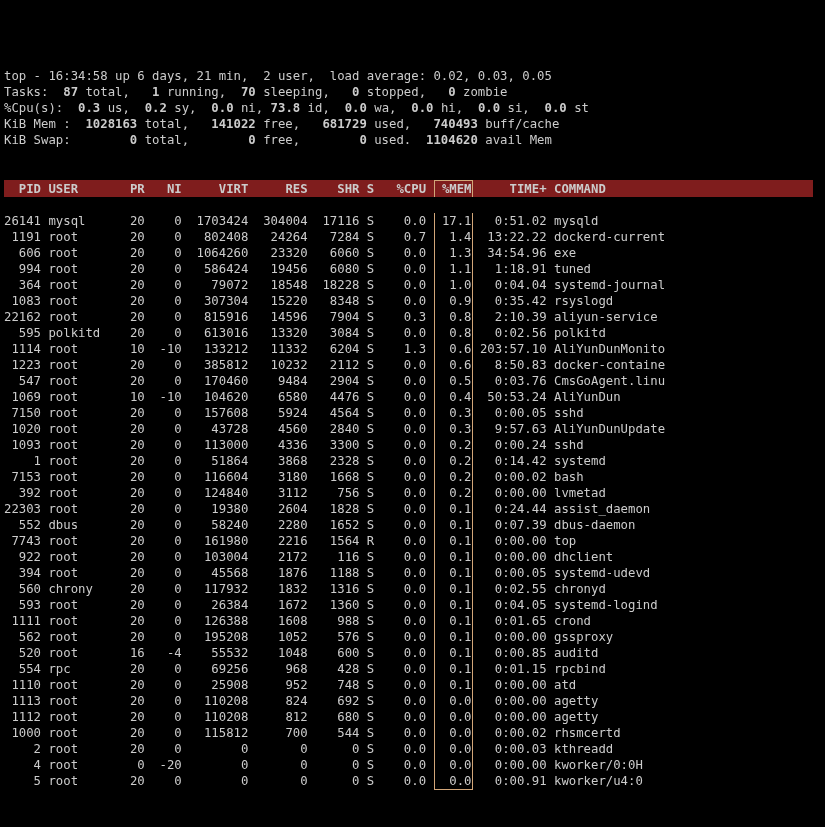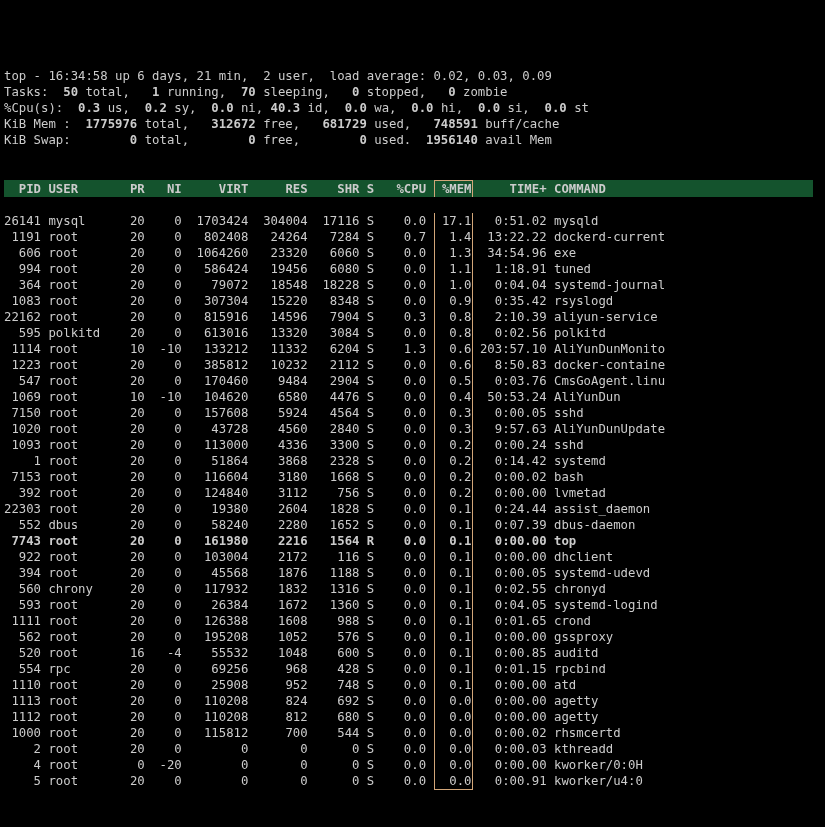--- a/index.html
+++ b/index.html
@@ -8,49 +8,49 @@
       background: #000;
       color: #ccc;
       font-family: "DejaVu Sans Mono", "Liberation Mono", Consolas, monospace;
       font-size: 12.3px;
       line-height: 16px;
       white-space: pre;
       width: 817px;
       box-sizing: border-box;
     }
     .hdr .b { font-weight: bold; }
-    .colhead { background: #14532d; color: #ccc; font-weight: bold; }
+    .colhead { background: #7f1d1d; color: #ccc; font-weight: bold; }
     .row .c { display: inline-block; }
     .row .pid  { text-align: right; }
     .row .user { text-align: left; }
     .row .pr   { text-align: right; }
     .row .ni   { text-align: right; }
     .row .virt { text-align: right; }
     .row .res  { text-align: right; }
     .row .shr  { text-align: right; }
     .row .s    { text-align: left; }
     .row .cpu  { text-align: right; }
     .row .mem  { text-align: right; }
     .row .time { text-align: right; }
     .row .cmd  { text-align: left; }
-    .row.self { font-weight: bold; }
+    .row.self { font-weight: normal; }
     
     .memhi { border-left: 1px solid #d2a679; border-right: 1px solid #d2a679; }
     .memtop { border-top: 1px solid #d2a679; }
     .membtm { border-bottom: 1px solid #d2a679; }
   </style>
 </head>
 <body>
 
 
 
-<div class="hdr">top - <span>16:34:58</span> up <span>6 days, 21 min</span>,  <span>2 user</span>,  load average: <span>0.02, 0.03, 0.09</span>
-Tasks:  <span class="b">50</span> total,   <span class="b">1</span> running,  <span class="b">70</span> sleeping,   <span class="b">0</span> stopped,   <span class="b">0</span> zombie
-%Cpu(s):  <span class="b">0.3</span> us,  <span class="b">0.2</span> sy,  <span class="b">0.0</span> ni, <span class="b">40.3</span> id,  <span class="b">0.0</span> wa,  <span class="b">0.0</span> hi,  <span class="b">0.0</span> si,  <span class="b">0.0</span> st
-KiB Mem :  <span class="b">1775976</span> total,   <span class="b">312672</span> free,   <span class="b">681729</span> used,   <span class="b">748591</span> buff/cache
-KiB Swap:        <span class="b">0</span> total,        <span class="b">0</span> free,        <span class="b">0</span> used.  <span class="b">1956140</span> avail Mem
+<div class="hdr">top - <span>16:34:58</span> up <span>6 days, 21 min</span>,  <span>2 user</span>,  load average: <span>0.02, 0.03, 0.05</span>
+Tasks:  <span class="b">87</span> total,   <span class="b">1</span> running,  <span class="b">70</span> sleeping,   <span class="b">0</span> stopped,   <span class="b">0</span> zombie
+%Cpu(s):  <span class="b">0.3</span> us,  <span class="b">0.2</span> sy,  <span class="b">0.0</span> ni, <span class="b">73.8</span> id,  <span class="b">0.0</span> wa,  <span class="b">0.0</span> hi,  <span class="b">0.0</span> si,  <span class="b">0.0</span> st
+KiB Mem :  <span class="b">1028163</span> total,   <span class="b">141022</span> free,   <span class="b">681729</span> used,   <span class="b">740493</span> buff/cache
+KiB Swap:        <span class="b">0</span> total,        <span class="b">0</span> free,        <span class="b">0</span> used.  <span class="b">1104620</span> avail Mem
 
 </div>
 <div id="colhead" class="colhead row"><span class="c pid">  PID</span> <span class="c user">USER     </span> <span class="c pr"> PR</span> <span class="c ni">  NI</span> <span class="c virt">    VIRT</span> <span class="c res">    RES</span> <span class="c shr">   SHR</span> <span class="c s">S </span> <span class="c cpu"> %CPU</span> <span class="c mem memhi memtop"> %MEM</span> <span class="c time">    TIME+</span> <span class="c cmd">COMMAND             </span></div>
 <div id="rows"><div class="row"><span class="c pid">26141</span> <span class="c user">mysql    </span> <span class="c pr"> 20</span> <span class="c ni">   0</span> <span class="c virt"> 1703424</span> <span class="c res"> 304004</span> <span class="c shr"> 17116</span> <span class="c s">S </span> <span class="c cpu">  0.0</span> <span class="c mem memhi"> 17.1</span> <span class="c time">  0:51.02</span> <span class="c cmd">mysqld              </span></div><div class="row"><span class="c pid"> 1191</span> <span class="c user">root     </span> <span class="c pr"> 20</span> <span class="c ni">   0</span> <span class="c virt">  802408</span> <span class="c res">  24264</span> <span class="c shr">  7284</span> <span class="c s">S </span> <span class="c cpu">  0.7</span> <span class="c mem memhi">  1.4</span> <span class="c time"> 13:22.22</span> <span class="c cmd">dockerd-current     </span></div><div class="row"><span class="c pid">  606</span> <span class="c user">root     </span> <span class="c pr"> 20</span> <span class="c ni">   0</span> <span class="c virt"> 1064260</span> <span class="c res">  23320</span> <span class="c shr">  6060</span> <span class="c s">S </span> <span class="c cpu">  0.0</span> <span class="c mem memhi">  1.3</span> <span class="c time"> 34:54.96</span> <span class="c cmd">exe                 </span></div><div class="row"><span class="c pid">  994</span> <span class="c user">root     </span> <span class="c pr"> 20</span> <span class="c ni">   0</span> <span class="c virt">  586424</span> <span class="c res">  19456</span> <span class="c shr">  6080</span> <span class="c s">S </span> <span class="c cpu">  0.0</span> <span class="c mem memhi">  1.1</span> <span class="c time">  1:18.91</span> <span class="c cmd">tuned               </span></div><div class="row"><span class="c pid">  364</span> <span class="c user">root     </span> <span class="c pr"> 20</span> <span class="c ni">   0</span> <span class="c virt">   79072</span> <span class="c res">  18548</span> <span class="c shr"> 18228</span> <span class="c s">S </span> <span class="c cpu">  0.0</span> <span class="c mem memhi">  1.0</span> <span class="c time">  0:04.04</span> <span class="c cmd">systemd-journal     </span></div><div class="row"><span class="c pid"> 1083</span> <span class="c user">root     </span> <span class="c pr"> 20</span> <span class="c ni">   0</span> <span class="c virt">  307304</span> <span class="c res">  15220</span> <span class="c shr">  8348</span> <span class="c s">S </span> <span class="c cpu">  0.0</span> <span class="c mem memhi">  0.9</span> <span class="c time">  0:35.42</span> <span class="c cmd">rsyslogd            </span></div><div class="row"><span class="c pid">22162</span> <span class="c user">root     </span> <span class="c pr"> 20</span> <span class="c ni">   0</span> <span class="c virt">  815916</span> <span class="c res">  14596</span> <span class="c shr">  7904</span> <span class="c s">S </span> <span class="c cpu">  0.3</span> <span class="c mem memhi">  0.8</span> <span class="c time">  2:10.39</span> <span class="c cmd">aliyun-service      </span></div><div class="row"><span class="c pid">  595</span> <span class="c user">polkitd  </span> <span class="c pr"> 20</span> <span class="c ni">   0</span> <span class="c virt">  613016</span> <span class="c res">  13320</span> <span class="c shr">  3084</span> <span class="c s">S </span> <span class="c cpu">  0.0</span> <span class="c mem memhi">  0.8</span> <span class="c time">  0:02.56</span> <span class="c cmd">polkitd             </span></div><div class="row"><span class="c pid"> 1114</span> <span class="c user">root     </span> <span class="c pr"> 10</span> <span class="c ni"> -10</span> <span class="c virt">  133212</span> <span class="c res">  11332</span> <span class="c shr">  6204</span> <span class="c s">S </span> <span class="c cpu">  1.3</span> <span class="c mem memhi">  0.6</span> <span class="c time">203:57.10</span> <span class="c cmd">AliYunDunMonito     </span></div><div class="row"><span class="c pid"> 1223</span> <span class="c user">root     </span> <span class="c pr"> 20</span> <span class="c ni">   0</span> <span class="c virt">  385812</span> <span class="c res">  10232</span> <span class="c shr">  2112</span> <span class="c s">S </span> <span class="c cpu">  0.0</span> <span class="c mem memhi">  0.6</span> <span class="c time">  8:50.83</span> <span class="c cmd">docker-containe     </span></div><div class="row"><span class="c pid">  547</span> <span class="c user">root     </span> <span class="c pr"> 20</span> <span class="c ni">   0</span> <span class="c virt">  170460</span> <span class="c res">   9484</span> <span class="c shr">  2904</span> <span class="c s">S </span> <span class="c cpu">  0.0</span> <span class="c mem memhi">  0.5</span> <span class="c time">  0:03.76</span> <span class="c cmd">CmsGoAgent.linu     </span></div><div class="row"><span class="c pid"> 1069</span> <span class="c user">root     </span> <span class="c pr"> 10</span> <span class="c ni"> -10</span> <span class="c virt">  104620</span> <span class="c res">   6580</span> <span class="c shr">  4476</span> <span class="c s">S </span> <span class="c cpu">  0.0</span> <span class="c mem memhi">  0.4</span> <span class="c time"> 50:53.24</span> <span class="c cmd">AliYunDun           </span></div><div class="row"><span class="c pid"> 7150</span> <span class="c user">root     </span> <span class="c pr"> 20</span> <span class="c ni">   0</span> <span class="c virt">  157608</span> <span class="c res">   5924</span> <span class="c shr">  4564</span> <span class="c s">S </span> <span class="c cpu">  0.0</span> <span class="c mem memhi">  0.3</span> <span class="c time">  0:00.05</span> <span class="c cmd">sshd                </span></div><div class="row"><span class="c pid"> 1020</span> <span class="c user">root     </span> <span class="c pr"> 20</span> <span class="c ni">   0</span> <span class="c virt">   43728</span> <span class="c res">   4560</span> <span class="c shr">  2840</span> <span class="c s">S </span> <span class="c cpu">  0.0</span> <span class="c mem memhi">  0.3</span> <span class="c time">  9:57.63</span> <span class="c cmd">AliYunDunUpdate     </span></div><div class="row"><span class="c pid"> 1093</span> <span class="c user">root     </span> <span class="c pr"> 20</span> <span class="c ni">   0</span> <span class="c virt">  113000</span> <span class="c res">   4336</span> <span class="c shr">  3300</span> <span class="c s">S </span> <span class="c cpu">  0.0</span> <span class="c mem memhi">  0.2</span> <span class="c time">  0:00.24</span> <span class="c cmd">sshd                </span></div><div class="row"><span class="c pid">    1</span> <span class="c user">root     </span> <span class="c pr"> 20</span> <span class="c ni">   0</span> <span class="c virt">   51864</span> <span class="c res">   3868</span> <span class="c shr">  2328</span> <span class="c s">S </span> <span class="c cpu">  0.0</span> <span class="c mem memhi">  0.2</span> <span class="c time">  0:14.42</span> <span class="c cmd">systemd             </span></div><div class="row"><span class="c pid"> 7153</span> <span class="c user">root     </span> <span class="c pr"> 20</span> <span class="c ni">   0</span> <span class="c virt">  116604</span> <span class="c res">   3180</span> <span class="c shr">  1668</span> <span class="c s">S </span> <span class="c cpu">  0.0</span> <span class="c mem memhi">  0.2</span> <span class="c time">  0:00.02</span> <span class="c cmd">bash                </span></div><div class="row"><span class="c pid">  392</span> <span class="c user">root     </span> <span class="c pr"> 20</span> <span class="c ni">   0</span> <span class="c virt">  124840</span> <span class="c res">   3112</span> <span class="c shr">   756</span> <span class="c s">S </span> <span class="c cpu">  0.0</span> <span class="c mem memhi">  0.2</span> <span class="c time">  0:00.00</span> <span class="c cmd">lvmetad             </span></div><div class="row"><span class="c pid">22303</span> <span class="c user">root     </span> <span class="c pr"> 20</span> <span class="c ni">   0</span> <span class="c virt">   19380</span> <span class="c res">   2604</span> <span class="c shr">  1828</span> <span class="c s">S </span> <span class="c cpu">  0.0</span> <span class="c mem memhi">  0.1</span> <span class="c time">  0:24.44</span> <span class="c cmd">assist_daemon       </span></div><div class="row"><span class="c pid">  552</span> <span class="c user">dbus     </span> <span class="c pr"> 20</span> <span class="c ni">   0</span> <span class="c virt">   58240</span> <span class="c res">   2280</span> <span class="c shr">  1652</span> <span class="c s">S </span> <span class="c cpu">  0.0</span> <span class="c mem memhi">  0.1</span> <span class="c time">  0:07.39</span> <span class="c cmd">dbus-daemon         </span></div><div class="row self"><span class="c pid"> 7743</span> <span class="c user">root     </span> <span class="c pr"> 20</span> <span class="c ni">   0</span> <span class="c virt">  161980</span> <span class="c res">   2216</span> <span class="c shr">  1564</span> <span class="c s">R </span> <span class="c cpu">  0.0</span> <span class="c mem memhi">  0.1</span> <span class="c time">  0:00.00</span> <span class="c cmd">top                 </span></div><div class="row"><span class="c pid">  922</span> <span class="c user">root     </span> <span class="c pr"> 20</span> <span class="c ni">   0</span> <span class="c virt">  103004</span> <span class="c res">   2172</span> <span class="c shr">   116</span> <span class="c s">S </span> <span class="c cpu">  0.0</span> <span class="c mem memhi">  0.1</span> <span class="c time">  0:00.00</span> <span class="c cmd">dhclient            </span></div><div class="row"><span class="c pid">  394</span> <span class="c user">root     </span> <span class="c pr"> 20</span> <span class="c ni">   0</span> <span class="c virt">   45568</span> <span class="c res">   1876</span> <span class="c shr">  1188</span> <span class="c s">S </span> <span class="c cpu">  0.0</span> <span class="c mem memhi">  0.1</span> <span class="c time">  0:00.05</span> <span class="c cmd">systemd-udevd       </span></div><div class="row"><span class="c pid">  560</span> <span class="c user">chrony   </span> <span class="c pr"> 20</span> <span class="c ni">   0</span> <span class="c virt">  117932</span> <span class="c res">   1832</span> <span class="c shr">  1316</span> <span class="c s">S </span> <span class="c cpu">  0.0</span> <span class="c mem memhi">  0.1</span> <span class="c time">  0:02.55</span> <span class="c cmd">chronyd             </span></div><div class="row"><span class="c pid">  593</span> <span class="c user">root     </span> <span class="c pr"> 20</span> <span class="c ni">   0</span> <span class="c virt">   26384</span> <span class="c res">   1672</span> <span class="c shr">  1360</span> <span class="c s">S </span> <span class="c cpu">  0.0</span> <span class="c mem memhi">  0.1</span> <span class="c time">  0:04.05</span> <span class="c cmd">systemd-logind      </span></div><div class="row"><span class="c pid"> 1111</span> <span class="c user">root     </span> <span class="c pr"> 20</span> <span class="c ni">   0</span> <span class="c virt">  126388</span> <span class="c res">   1608</span> <span class="c shr">   988</span> <span class="c s">S </span> <span class="c cpu">  0.0</span> <span class="c mem memhi">  0.1</span> <span class="c time">  0:01.65</span> <span class="c cmd">crond               </span></div><div class="row"><span class="c pid">  562</span> <span class="c user">root     </span> <span class="c pr"> 20</span> <span class="c ni">   0</span> <span class="c virt">  195208</span> <span class="c res">   1052</span> <span class="c shr">   576</span> <span class="c s">S </span> <span class="c cpu">  0.0</span> <span class="c mem memhi">  0.1</span> <span class="c time">  0:00.00</span> <span class="c cmd">gssproxy            </span></div><div class="row"><span class="c pid">  520</span> <span class="c user">root     </span> <span class="c pr"> 16</span> <span class="c ni">  -4</span> <span class="c virt">   55532</span> <span class="c res">   1048</span> <span class="c shr">   600</span> <span class="c s">S </span> <span class="c cpu">  0.0</span> <span class="c mem memhi">  0.1</span> <span class="c time">  0:00.85</span> <span class="c cmd">auditd              </span></div><div class="row"><span class="c pid">  554</span> <span class="c user">rpc      </span> <span class="c pr"> 20</span> <span class="c ni">   0</span> <span class="c virt">   69256</span> <span class="c res">    968</span> <span class="c shr">   428</span> <span class="c s">S </span> <span class="c cpu">  0.0</span> <span class="c mem memhi">  0.1</span> <span class="c time">  0:01.15</span> <span class="c cmd">rpcbind             </span></div><div class="row"><span class="c pid"> 1110</span> <span class="c user">root     </span> <span class="c pr"> 20</span> <span class="c ni">   0</span> <span class="c virt">   25908</span> <span class="c res">    952</span> <span class="c shr">   748</span> <span class="c s">S </span> <span class="c cpu">  0.0</span> <span class="c mem memhi">  0.1</span> <span class="c time">  0:00.00</span> <span class="c cmd">atd                 </span></div><div class="row"><span class="c pid"> 1113</span> <span class="c user">root     </span> <span class="c pr"> 20</span> <span class="c ni">   0</span> <span class="c virt">  110208</span> <span class="c res">    824</span> <span class="c shr">   692</span> <span class="c s">S </span> <span class="c cpu">  0.0</span> <span class="c mem memhi">  0.0</span> <span class="c time">  0:00.00</span> <span class="c cmd">agetty              </span></div><div class="row"><span class="c pid"> 1112</span> <span class="c user">root     </span> <span class="c pr"> 20</span> <span class="c ni">   0</span> <span class="c virt">  110208</span> <span class="c res">    812</span> <span class="c shr">   680</span> <span class="c s">S </span> <span class="c cpu">  0.0</span> <span class="c mem memhi">  0.0</span> <span class="c time">  0:00.00</span> <span class="c cmd">agetty              </span></div><div class="row"><span class="c pid"> 1000</span> <span class="c user">root     </span> <span class="c pr"> 20</span> <span class="c ni">   0</span> <span class="c virt">  115812</span> <span class="c res">    700</span> <span class="c shr">   544</span> <span class="c s">S </span> <span class="c cpu">  0.0</span> <span class="c mem memhi">  0.0</span> <span class="c time">  0:00.02</span> <span class="c cmd">rhsmcertd           </span></div><div class="row"><span class="c pid">    2</span> <span class="c user">root     </span> <span class="c pr"> 20</span> <span class="c ni">   0</span> <span class="c virt">       0</span> <span class="c res">      0</span> <span class="c shr">     0</span> <span class="c s">S </span> <span class="c cpu">  0.0</span> <span class="c mem memhi">  0.0</span> <span class="c time">  0:00.03</span> <span class="c cmd">kthreadd            </span></div><div class="row"><span class="c pid">    4</span> <span class="c user">root     </span> <span class="c pr">  0</span> <span class="c ni"> -20</span> <span class="c virt">       0</span> <span class="c res">      0</span> <span class="c shr">     0</span> <span class="c s">S </span> <span class="c cpu">  0.0</span> <span class="c mem memhi">  0.0</span> <span class="c time">  0:00.00</span> <span class="c cmd">kworker/0:0H        </span></div><div class="row"><span class="c pid">    5</span> <span class="c user">root     </span> <span class="c pr"> 20</span> <span class="c ni">   0</span> <span class="c virt">       0</span> <span class="c res">      0</span> <span class="c shr">     0</span> <span class="c s">S </span> <span class="c cpu">  0.0</span> <span class="c mem memhi membtm">  0.0</span> <span class="c time">  0:00.91</span> <span class="c cmd">kworker/u4:0        </span></div></div>
 
 
 
 
 </body></html>

